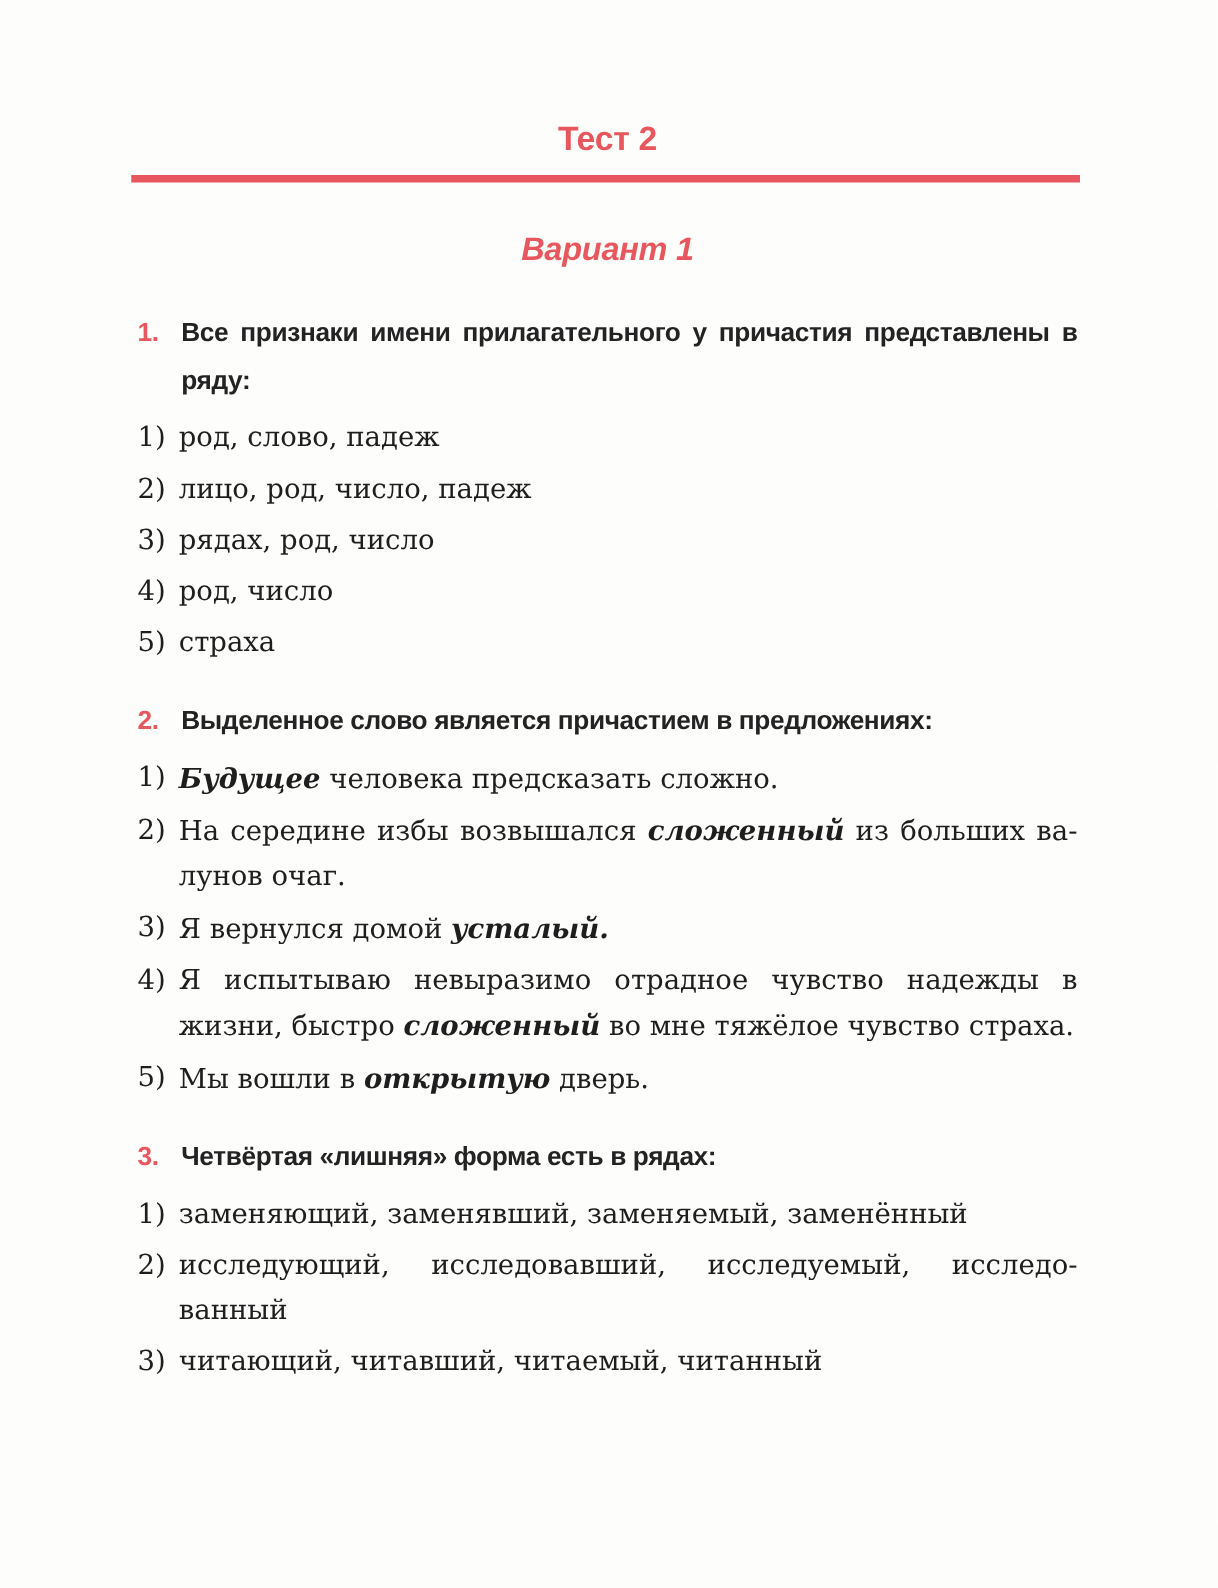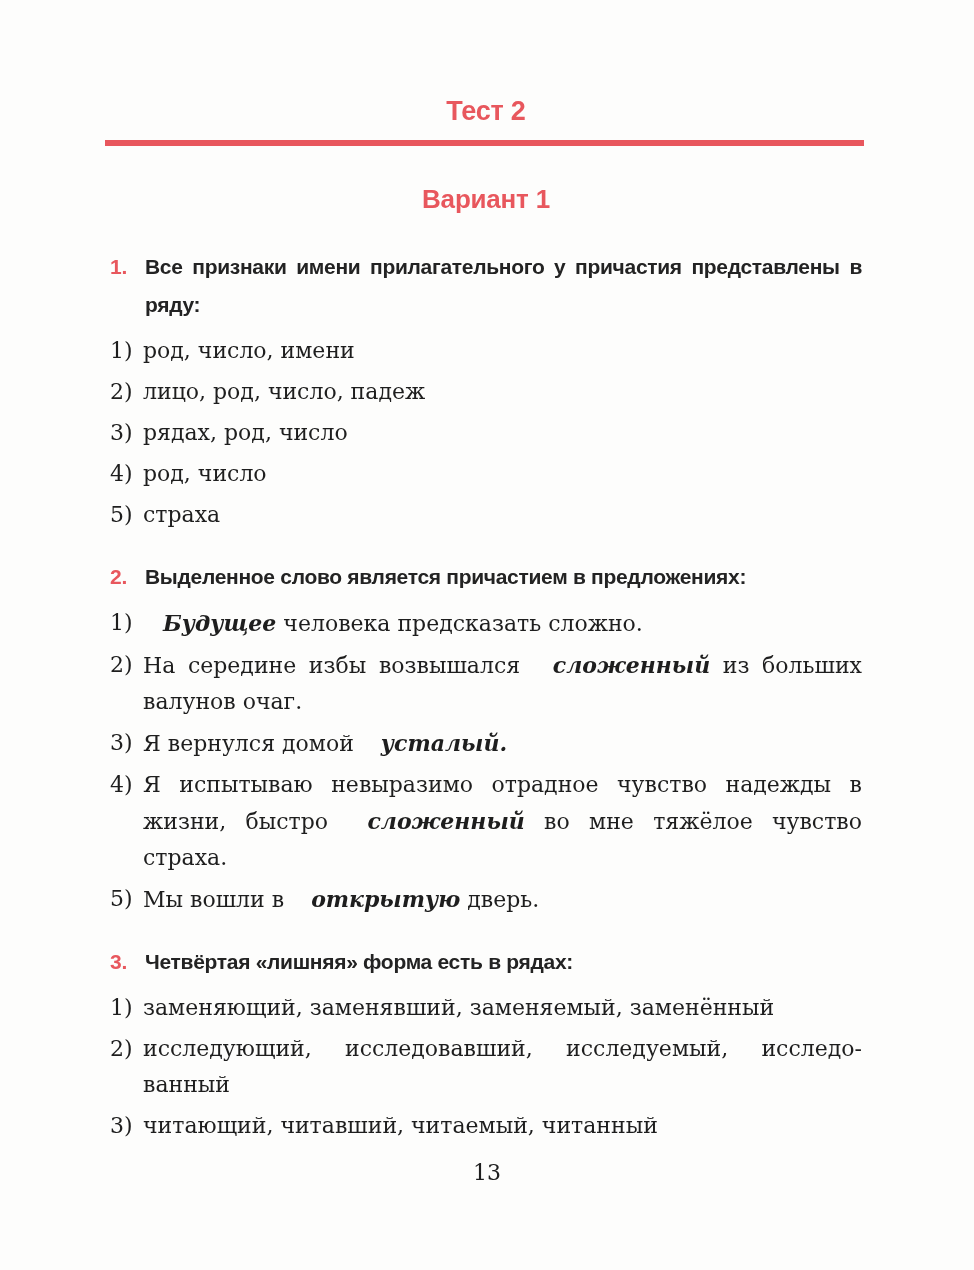--- a/index.html
+++ b/index.html
@@ -42,20 +42,21 @@
 
   .variant {
     margin-top: 37px;
     text-align: center;
     font-family: "Liberation Sans", sans-serif;
     font-weight: 700;
     font-size: 26px;
     line-height: 33px;
     letter-spacing: -0.2px;
     color: var(--accent);
+    font-style: italic;
   }
 
   
   .questions { margin-top: 32px; }
 
   .question { margin-bottom: 25px; }
 
   .q-header {
     display: flex;
     align-items: flex-start;
@@ -89,21 +90,21 @@
   }
 
   .o-num { flex: 0 0 33px; }
 
   .o-text {
     flex: 1 1 auto;
     text-align: justify;
     hyphens: manual;
   }
 
-  .hl { font-weight: 700; font-style: italic; margin-left: 20px; }
+  .hl { font-weight: 700; font-style: italic; }
 
   
   .page-number {
     position: absolute;
     top: 1160px;
     left: 0;
     right: 0;
     text-align: center;
     font-family: "DejaVu Serif", serif;
     font-size: 22px;
@@ -123,21 +124,21 @@
 
     <main class="questions">
         <section class="question">
           <div class="q-header">
             <span class="q-num">1.</span>
             <span class="q-text">Все признаки имени прилагательного у причастия представлены в ряду:</span>
           </div>
           <div class="options">
             <div class="option">
               <span class="o-num">1)</span>
-              <span class="o-text">род, число, имени</span>
+              <span class="o-text">род, слово, падеж</span>
             </div>
             <div class="option">
               <span class="o-num">2)</span>
               <span class="o-text">лицо, род, число, падеж</span>
             </div>
             <div class="option">
               <span class="o-num">3)</span>
               <span class="o-text">рядах, род, число</span>
             </div>
             <div class="option">
@@ -194,14 +195,13 @@
             </div>
             <div class="option">
               <span class="o-num">3)</span>
               <span class="o-text">читающий, читавший, читаемый, читанный</span>
             </div>
           </div>
         </section>
       </main>
   </div>
 
-  <div class="page-number">13</div>
 </div>
 
 </body></html>

